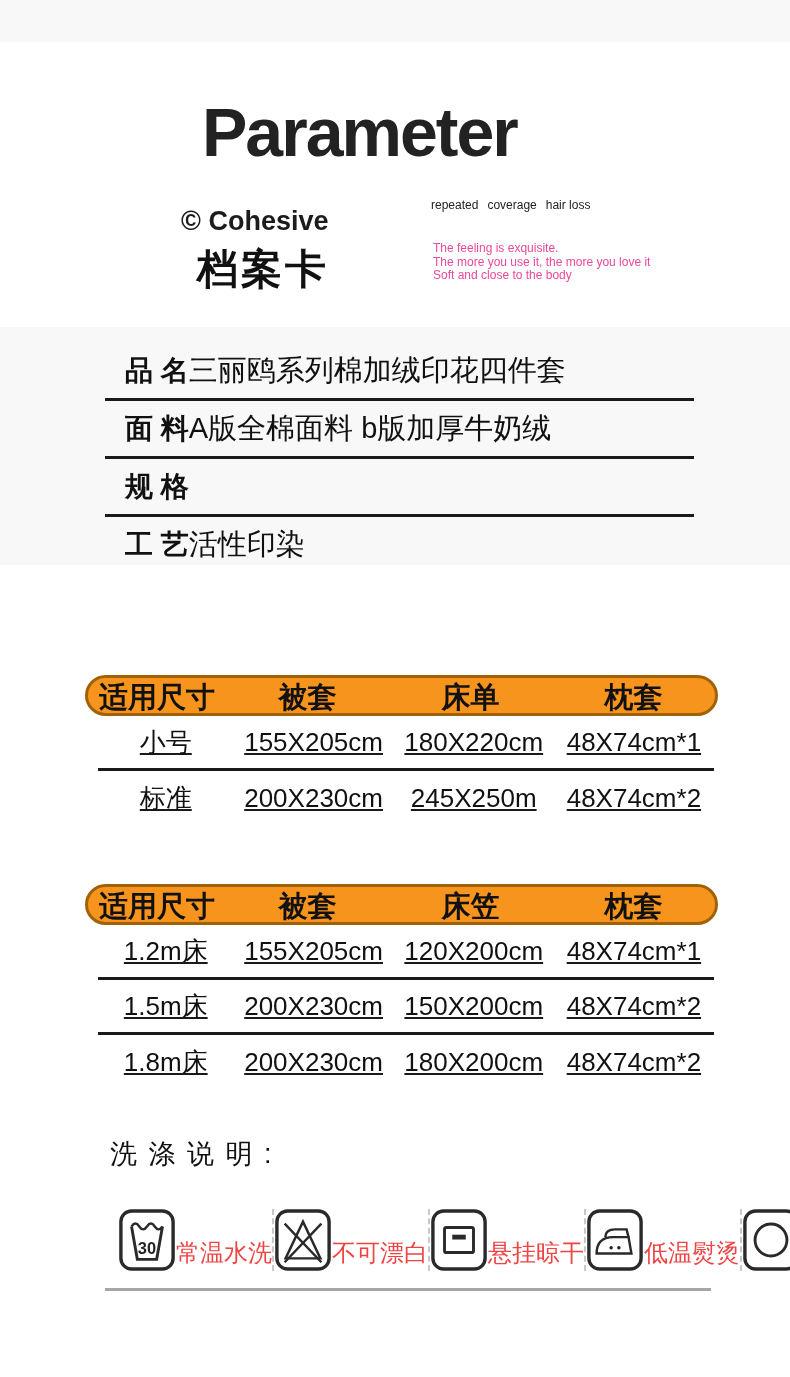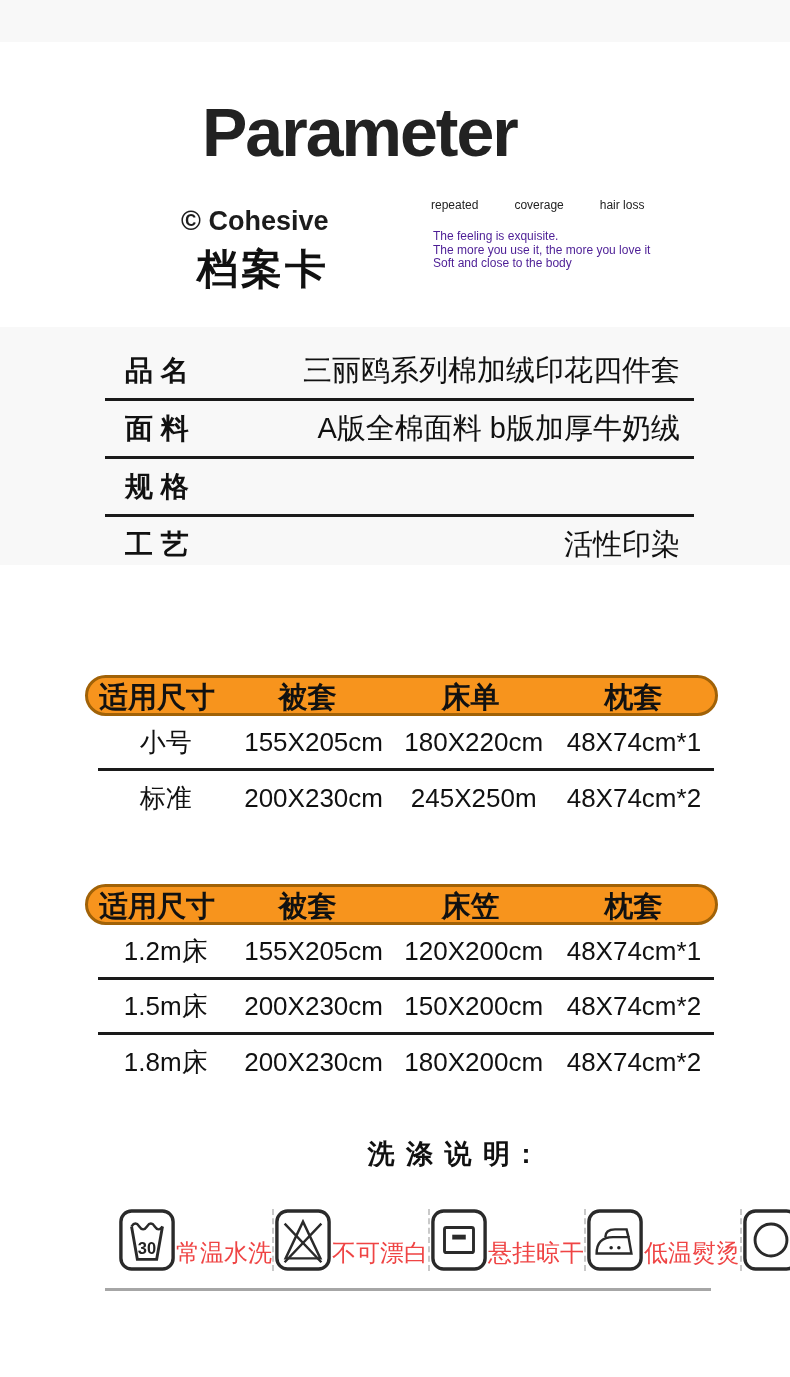--- a/index.html
+++ b/index.html
@@ -11,50 +11,50 @@
   .band-top{height:42px;background:#f8f8f8;}
   
   .header-card{position:relative;height:285px;background:#ffffff;margin:0 6px;border-radius:10px;}
   .title{
     position:absolute;left:180px;top:40px;margin:16px;
     font-size:68px;font-weight:800;letter-spacing:-2px;color:#222;line-height:1;
   }
   .brand{position:absolute;left:175px;top:164px;font-size:27px;font-weight:600;color:#1c1c1c;}
   .subtitle-cn{position:absolute;left:191px;top:200px;font-size:41px;font-weight:800;letter-spacing:3px;color:#111;}
   .keywords{position:absolute;left:425px;top:156px;font-size:12px;color:#222;}
-  .keywords span{margin-right:36px;}
-  .tagline{position:absolute;left:427px;top:188px;font-size:12px;line-height:13.5px;color:#4c1d95;}
+  .keywords span{margin-right:9px;}
+  .tagline{position:absolute;left:427px;top:200px;font-size:12px;line-height:13.5px;color:#ec4899;}
   
   .specs-band{height:238px;background:#f8f8f8;overflow:hidden;}
   .spec-rows{margin-left:105px;width:589px;padding-top:16px;}
   .spec-row{
-    height:58px;display:flex;align-items:center;justify-content:space-between;
+    height:58px;display:flex;align-items:center;
     border-bottom:3px solid #1a1a1a;box-sizing:border-box;
   }
   .spec-label{padding-left:20px;font-size:28px;font-weight:700;color:#111;}
   .spec-value{padding-right:14px;font-size:29px;color:#111;}
   
   .lower{background:#ffffff;}
   .size-table.first{margin-top:110px;}
   .size-table.second{margin-top:58px;}
   .size-bar{
     margin-left:85px;width:633px;height:41px;box-sizing:border-box;
     background:var(--accent,#F7941D);border:3px solid #a16207;border-radius:21px;
     display:grid;grid-template-columns:22% 26% 26% 26%;align-items:center;
     font-size:29px;font-weight:700;color:#111;text-align:center;
   }
-  .size-rows{margin-left:98px;width:616px;}
+  .size-rows{margin-left:98px;width:616px;text-decoration:underline;}
   .size-row{
     display:grid;grid-template-columns:22% 26% 26% 26%;
     height:55px;align-items:center;text-align:center;
     font-size:26px;color:#111;box-sizing:border-box;
   }
   .size-row.lined{border-bottom:3px solid #1a1a1a;}
   
-  .wash-heading{margin:46px 0 0 110px;font-size:27px;font-weight:700;letter-spacing:2px;color:#111;text-align:center;}
+  .wash-heading{margin:46px 0 0 110px;font-size:27px;font-weight:400;letter-spacing:2px;color:#111;}
   .wash-row{margin:36px 0 0 118px;width:560px;display:flex;align-items:flex-start;}
   .wash-item{flex:1;display:flex;flex-direction:row;align-items:center;}
   .wash-item svg{width:58px;height:64px;display:block;}
   .wash-label{margin-top:26px;font-size:24px;color:#ef4444;white-space:nowrap;}
   .wash-divider{width:0;height:62px;border-left:2px dashed #c9c9c9;margin-top:1px;}
   .bottom-rule{margin:16px 0 0 105px;width:606px;height:3px;background:#a6a6a6;}
 </style>
 </head>
 <body>
 

